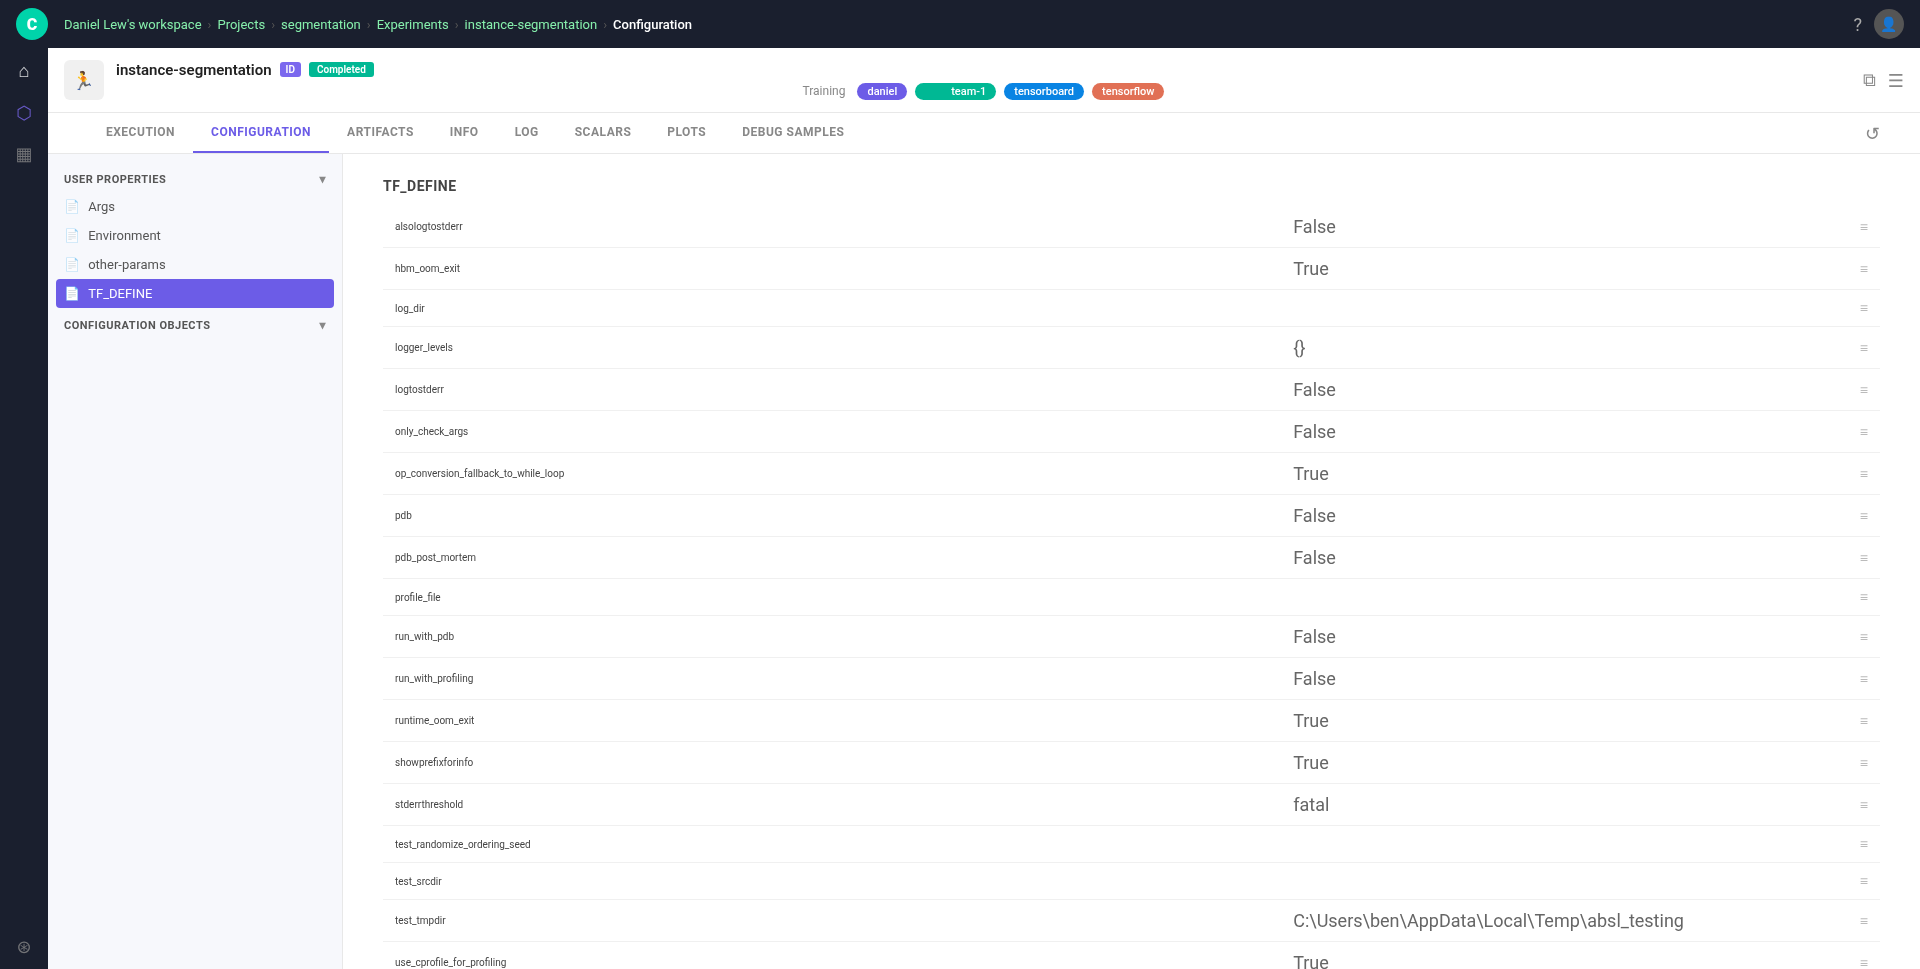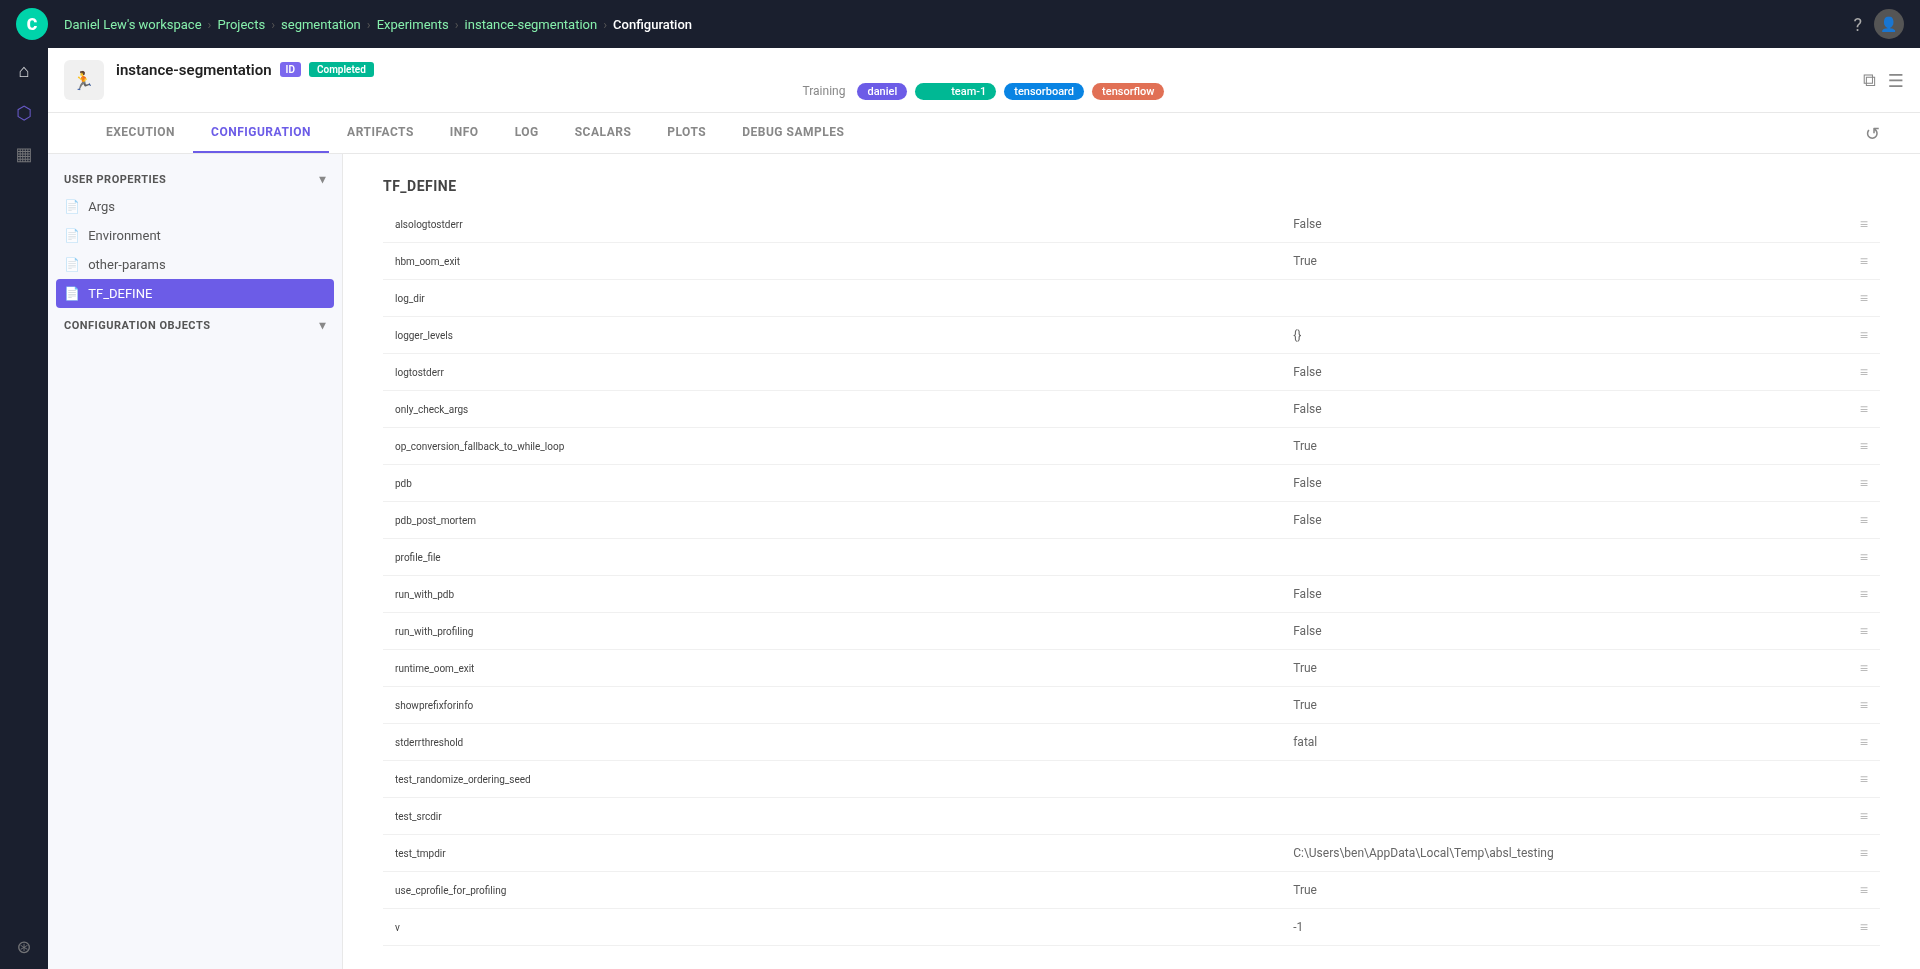--- a/index.html
+++ b/index.html
@@ -60,21 +60,21 @@
     .main-content { flex: 1; overflow-y: auto; padding: 24px 40px; background: #fff; }
 
     
     .section-title { font-size: 14px; font-weight: 700; color: #444; margin-bottom: 12px; text-transform: uppercase; letter-spacing: 0.5px; }
 
     
     .config-table { width: 100%; border-collapse: collapse; }
     .config-table tr { border-bottom: 1px solid #f0f0f0; }
     .config-table td { padding: 10px 12px; }
     .config-table td:first-child { color: #444; font-size: 10px; width: 60%; }
-    .config-table td:nth-child(2) { color: #666; font-size: 12px; text-align: left; }
+    .config-table td:nth-child(2) { color: #666; font-size: 18px; text-align: left; }
     .config-table td:last-child { width: 40px; text-align: right; color: #bbb; cursor: pointer; }
 
     
     .nav-icon { color: #888; font-size: 18px; cursor: pointer; opacity: 0.8; }
     .nav-icon.home { color: #fff; }
 
     
     ::-webkit-scrollbar { width: 6px; }
     ::-webkit-scrollbar-track { background: #f1f1f1; }
     ::-webkit-scrollbar-thumb { background: #ccc; border-radius: 3px; }

